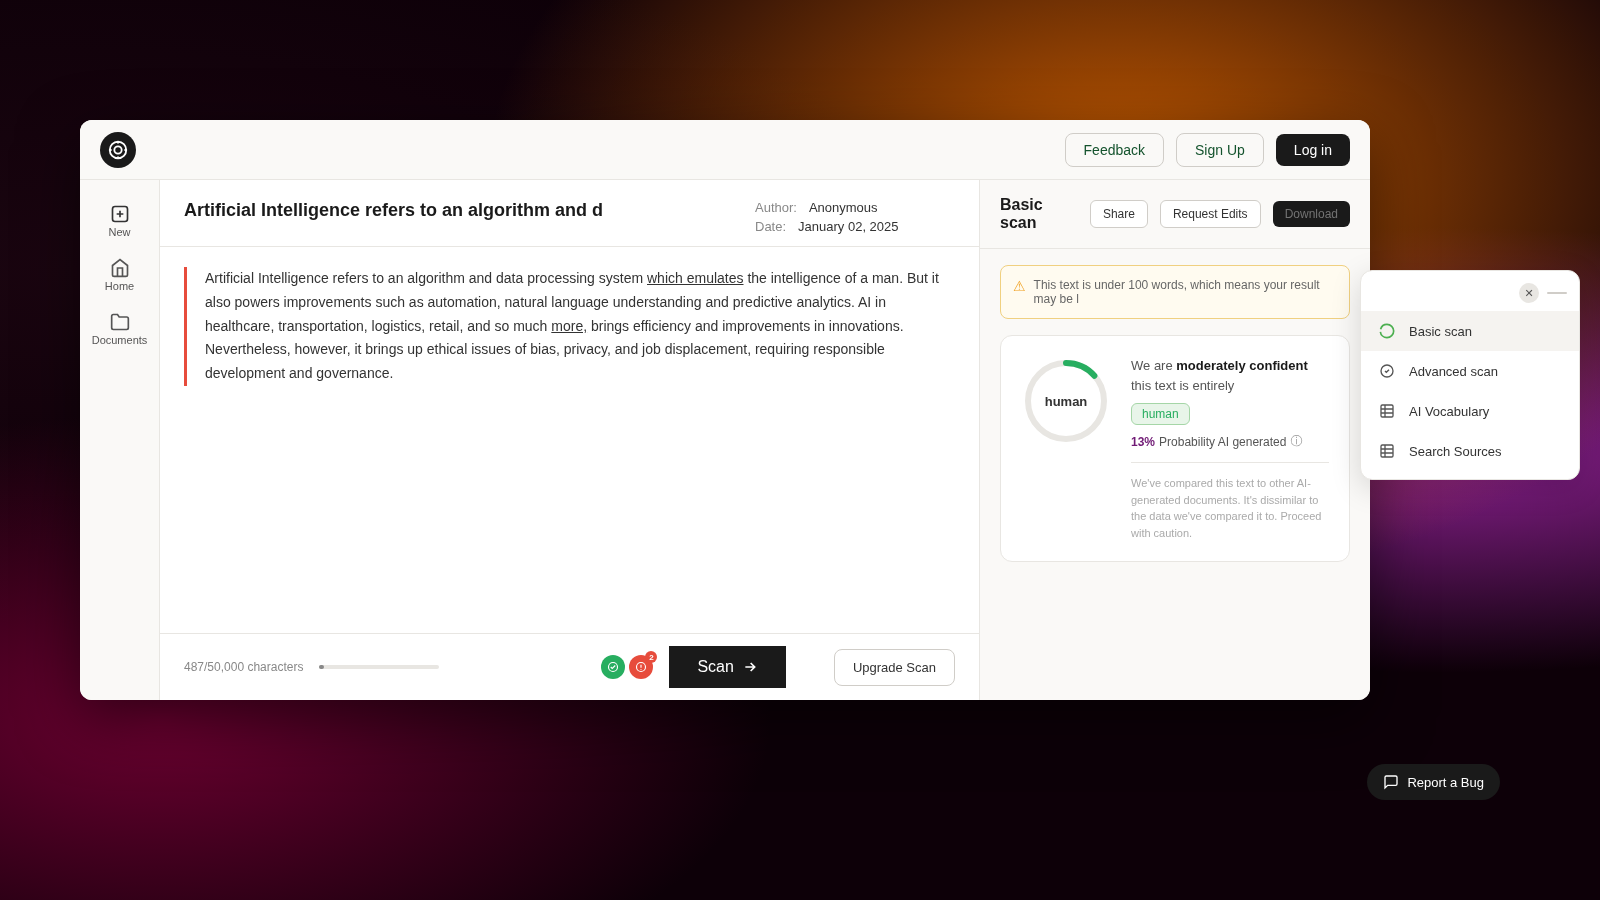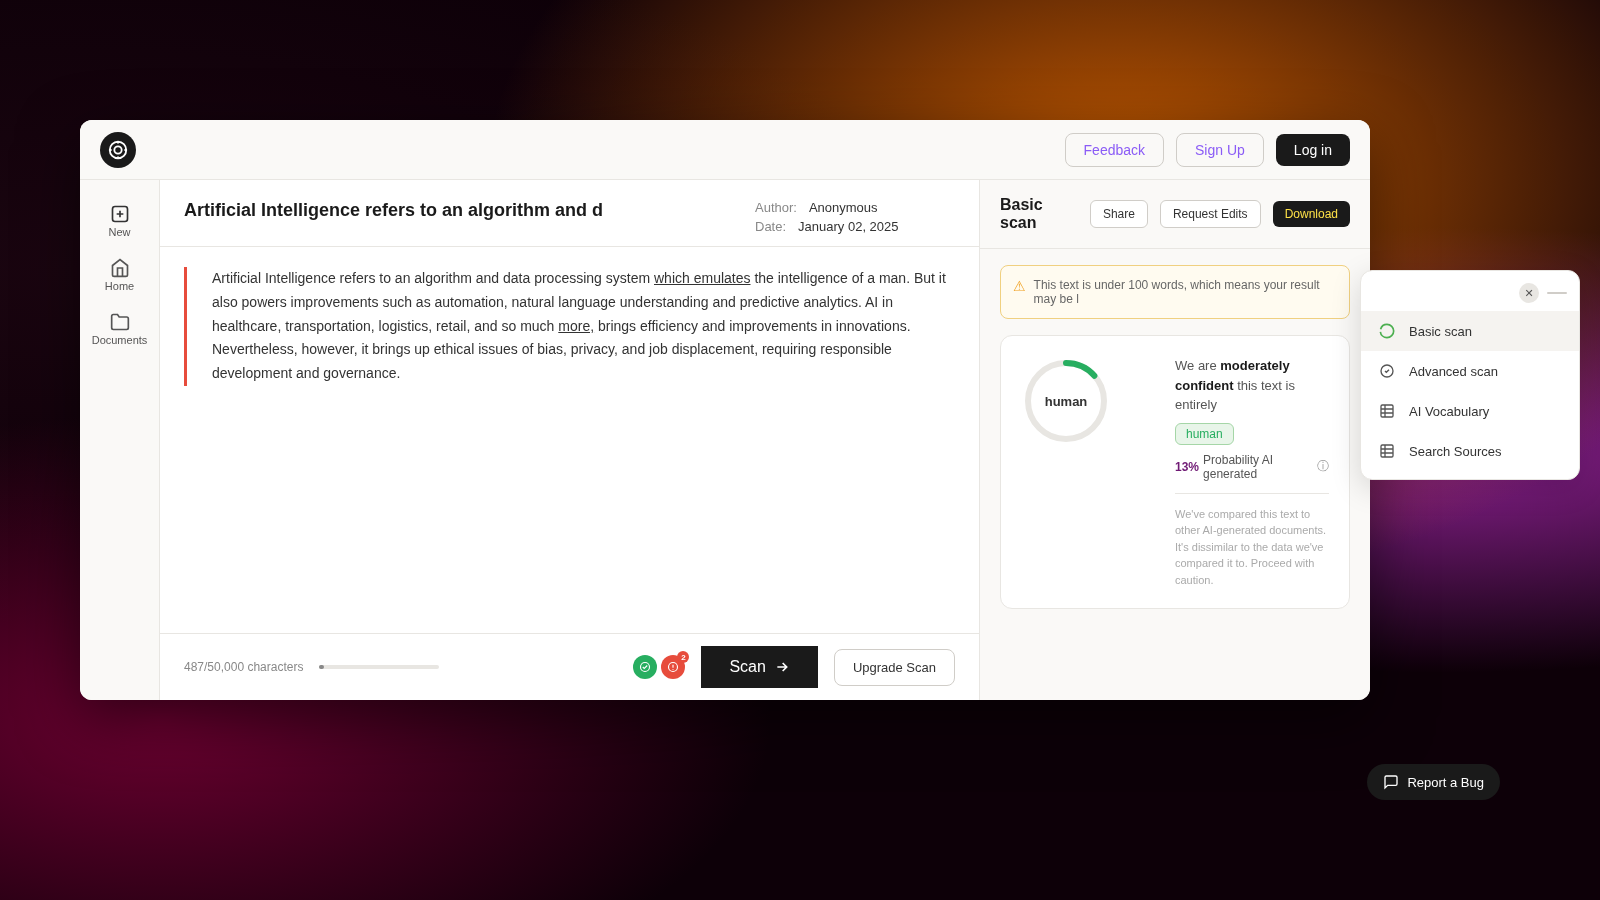--- a/index.html
+++ b/index.html
@@ -72,21 +72,21 @@
       display: flex;
       align-items: center;
       gap: 12px;
     }
 
     .btn-outline {
       padding: 8px 18px;
       border: 1.5px solid #d0cdc8;
       border-radius: 8px;
       background: transparent;
-      color: #8b5cf6;
+      color: #14532d;
       font-size: 14px;
       cursor: pointer;
       font-family: inherit;
     }
 
     .btn-dark {
       padding: 8px 18px;
       border: none;
       border-radius: 8px;
       background: #1a1a1a;
@@ -184,21 +184,21 @@
 
     .doc-content {
       flex: 1;
       padding: 20px 24px;
       overflow-y: auto;
       position: relative;
     }
 
     .doc-text-block {
       border-left: 3px solid #e74c3c;
-      padding-left: 25px;
+      padding-left: 18px;
       font-size: 14px;
       line-height: 1.7;
       color: #333;
     }
 
     .text-underline { text-decoration: underline; color: #333; }
 
     .doc-footer {
       padding: 12px 24px;
       border-top: 1px solid #e8e6e2;
@@ -245,20 +245,21 @@
 
     .upgrade-btn {
       padding: 10px 18px;
       border: 1.5px solid #d0cdc8;
       border-radius: 8px;
       background: white;
       color: #333;
       font-size: 13px;
       cursor: pointer;
       font-family: inherit;
+      margin-left: 32px;
     }
 
     .icon-indicators {
       display: flex;
       gap: 4px;
     }
 
     .indicator-dot {
       width: 24px;
       height: 24px;
@@ -321,21 +322,21 @@
       font-size: 12px;
       cursor: pointer;
       font-family: inherit;
     }
 
     .btn-small-dark {
       padding: 6px 12px;
       border: none;
       border-radius: 6px;
       background: #1a1a1a;
-      color: #fde047;
+      color: #737373;
       font-size: 12px;
       cursor: pointer;
       font-family: inherit;
     }
 
     .results-body {
       flex: 1;
       overflow-y: auto;
       padding: 16px 20px;
     }
@@ -401,21 +402,20 @@
       display: flex;
       align-items: center;
       justify-content: center;
       font-size: 13px;
       font-weight: 600;
       color: #333;
     }
 
     .score-info {
       flex: 1;
-      margin-left: 44px;
     }
 
     .moderately-confident { font-weight: 600; color: #1a1a1a; }
 
     .score-desc {
       font-size: 13px;
       color: #555;
       line-height: 1.5;
       margin-bottom: 8px;
     }

